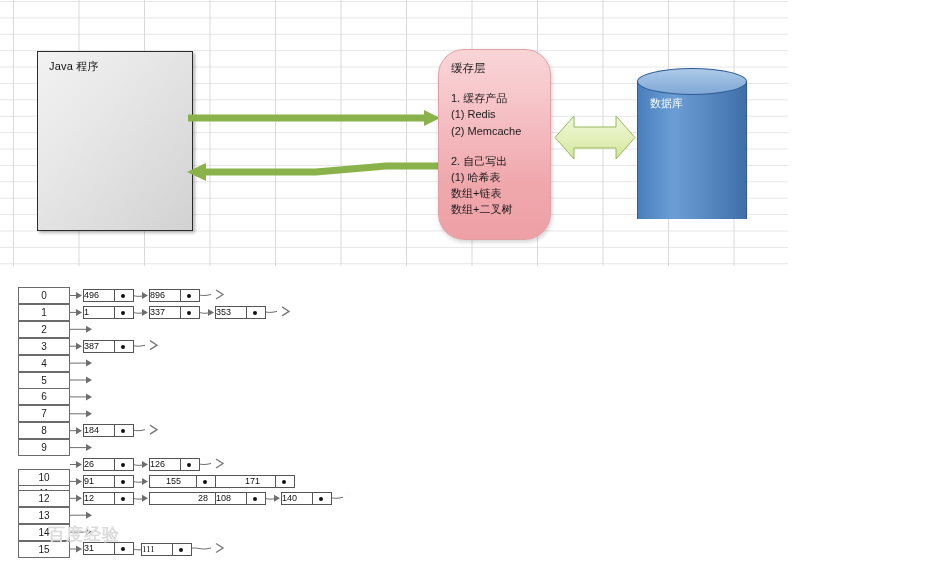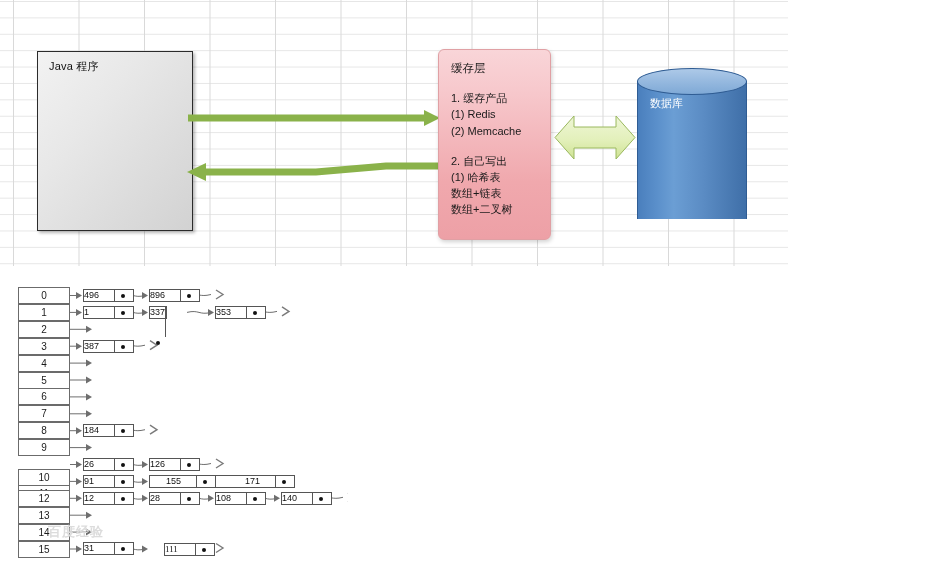--- a/index.html
+++ b/index.html
@@ -32,21 +32,21 @@
   }
   #javabox .lbl{
     position:absolute;left:11px;top:7px;
     font-size:11px;color:#111;letter-spacing:.2px;white-space:nowrap;
   }
 
   
   #cachebox{
     position:absolute;left:438px;top:49px;width:113px;height:191px;
     border:1px solid #e0a0a4;
-    border-radius:6px;
+    border-radius:26px;
     background:linear-gradient(to bottom,#f9d5d8 0%,#f7c8cc 22%,#f0a8ad 70%,#eda0a6 100%);
     box-shadow:1px 2px 4px rgba(0,0,0,.18);
     box-sizing:border-box;
   }
   #cachebox .inner{
     position:absolute;left:12px;top:10px;right:6px;
     font-size:11px;color:#1a1a1a;line-height:16.2px;
   }
   #cachebox .ttl{font-size:11.5px;margin-bottom:14px;}
   #cachebox .gap{height:14px;}
@@ -101,21 +101,21 @@
   }
   .node .ptr{
     flex:0 0 18px;position:relative;
   }
   .node .ptr:after{
     content:"";position:absolute;left:6px;top:4px;width:4px;height:4px;
     border-radius:50%;background:#111;
   }
   .wm{
     position:absolute;left:48px;top:523px;width:96px;height:22px;
-    font-size:13px;color:#dcdcdc;letter-spacing:1px;
+    font-size:17px;color:#dcdcdc;letter-spacing:1px;
     font-weight:bold;pointer-events:none;
   }
 </style>
 </head>
 <body>
 
 <div id="canvas">
 
   <div id="grid"></div>
 
@@ -243,21 +243,21 @@
       </div>
       <div class="node" style="left: 131px; top: 2px;">
         <div class="val">896</div>
         <div class="ptr"></div>
       </div>
       <div class="idxcell" style="top: 16.9px;">1</div>
       <div class="node" style="left: 65px; top: 18.9px;">
         <div class="val">1</div>
         <div class="ptr"></div>
       </div>
-      <div class="node" style="left: 131px; top: 18.9px; flex-direction: column;">
+      <div class="node" style="left: 131px; top: 18.9px;">
         <div class="val">337</div>
         <div class="ptr"></div>
       </div>
       <div class="node" style="left: 197px; top: 18.9px;">
         <div class="val">353</div>
         <div class="ptr"></div>
       </div>
       <div class="idxcell" style="top: 33.8px;">2</div>
       <div class="idxcell" style="top: 50.7px;">3</div>
       <div class="node" style="left: 65px; top: 52.7px;">
@@ -294,40 +294,40 @@
       </div>
       <div class="node" style="left: 197px; top: 187.9px; padding-left: 29px;">
         <div class="val">171</div>
         <div class="ptr"></div>
       </div>
       <div class="idxcell" style="top: 202.8px;">12</div>
       <div class="node" style="left: 65px; top: 204.8px;">
         <div class="val">12</div>
         <div class="ptr"></div>
       </div>
-      <div class="node" style="left: 131px; top: 204.8px;">
+      <div class="node" style="left: 131px; top: 204.8px; padding-left: 48px;">
         <div class="val">28</div>
         <div class="ptr"></div>
       </div>
       <div class="node" style="left: 197px; top: 204.8px;">
         <div class="val">108</div>
         <div class="ptr"></div>
       </div>
       <div class="node" style="left: 263px; top: 204.8px;">
         <div class="val">140</div>
         <div class="ptr"></div>
       </div>
       <div class="idxcell" style="top: 219.7px;">13</div>
       <div class="idxcell" style="top: 236.6px;">14</div>
       <div class="idxcell" style="top: 253.5px;">15</div>
       <div class="node" style="left: 65px; top: 255px;">
         <div class="val">31</div>
         <div class="ptr"></div>
       </div>
-      <div class="node" style="left: 146px; top: 255.5px; font-family: Liberation Serif, serif;">
+      <div class="node" style="left: 123px; top: 255.5px; font-family: Liberation Serif, serif;">
         <div class="val">111</div>
         <div class="ptr"></div>
       </div>
     </div>
 
   <div class="wm">百度经验</div>
 
 </div>
 
 </body></html>

